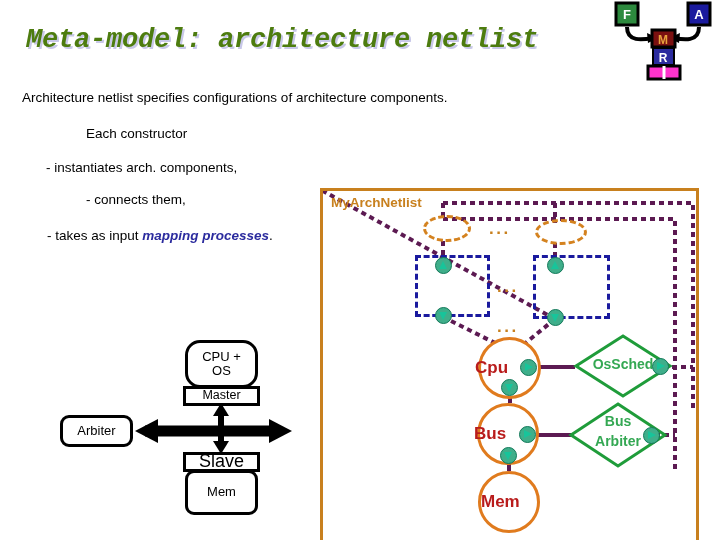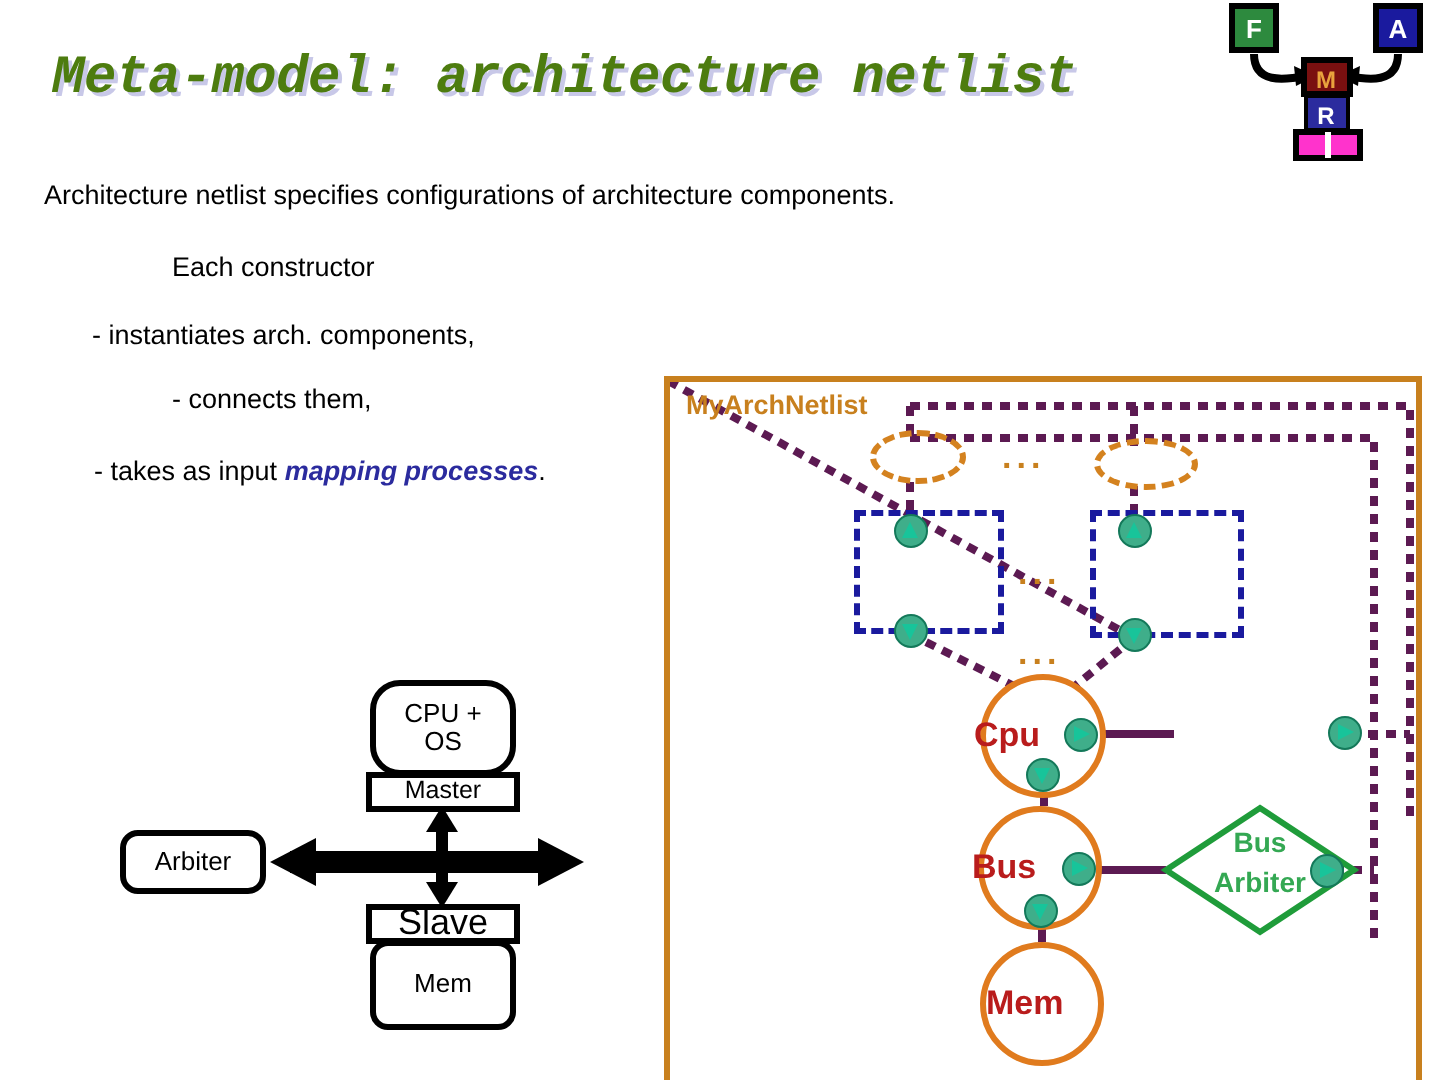--- a/index.html
+++ b/index.html
@@ -96,21 +96,21 @@
     font-size: 18px;
   }
   #blk-mem {
     left: 135px; top: 140px; width: 73px; height: 45px;
     border-radius: 9px;
   }
 
   
   #netlist-panel {
     position: absolute;
-    left: 332px;
+    left: 320px;
     top: 188px;
     width: 379px;
     height: 352px;
     border: 3px solid #c8801e;
     border-bottom: none;
     box-sizing: border-box;
     background: #ffffff;
     overflow: hidden;
   }
   #netlist-label {
@@ -342,20 +342,26 @@
   </div>
   <div class="arch-circle" style="left:155px; top:280px; width:62px; height:62px;">
     <span>Mem</span>
   </div>
 
   <div class="port right" style="left:197px; top:168px;"></div>
   <div class="port down" style="left:178px; top:188px;"></div>
   <div class="port right" style="left:196px; top:235px;"></div>
   <div class="port down" style="left:177px; top:256px;"></div>
 
+  <div class="svc-diamond" style="left:250px; top:142px; width:100px; height:66px;">
+    <svg width="100" height="66" viewBox="0 0 100 66">
+      <polygon points="50,3 97,33 50,63 3,33" fill="none" stroke="#1f9c3a" stroke-width="3"></polygon>
+    </svg>
+    <div class="svc-label" style="top:24px;">OsSched</div>
+  </div>
   <div class="port right" style="left:329px; top:167px;"></div>
 
   <div class="svc-diamond" style="left:245px; top:210px; width:100px; height:68px;">
     <svg width="100" height="68" viewBox="0 0 100 68">
       <polygon points="50,3 97,34 50,65 3,34" fill="none" stroke="#1f9c3a" stroke-width="3"></polygon>
     </svg>
     <div class="svc-label" style="top:13px;">Bus</div>
     <div class="svc-label" style="top:33px;">Arbiter</div>
   </div>
   <div class="port right" style="left:320px; top:236px;"></div>

